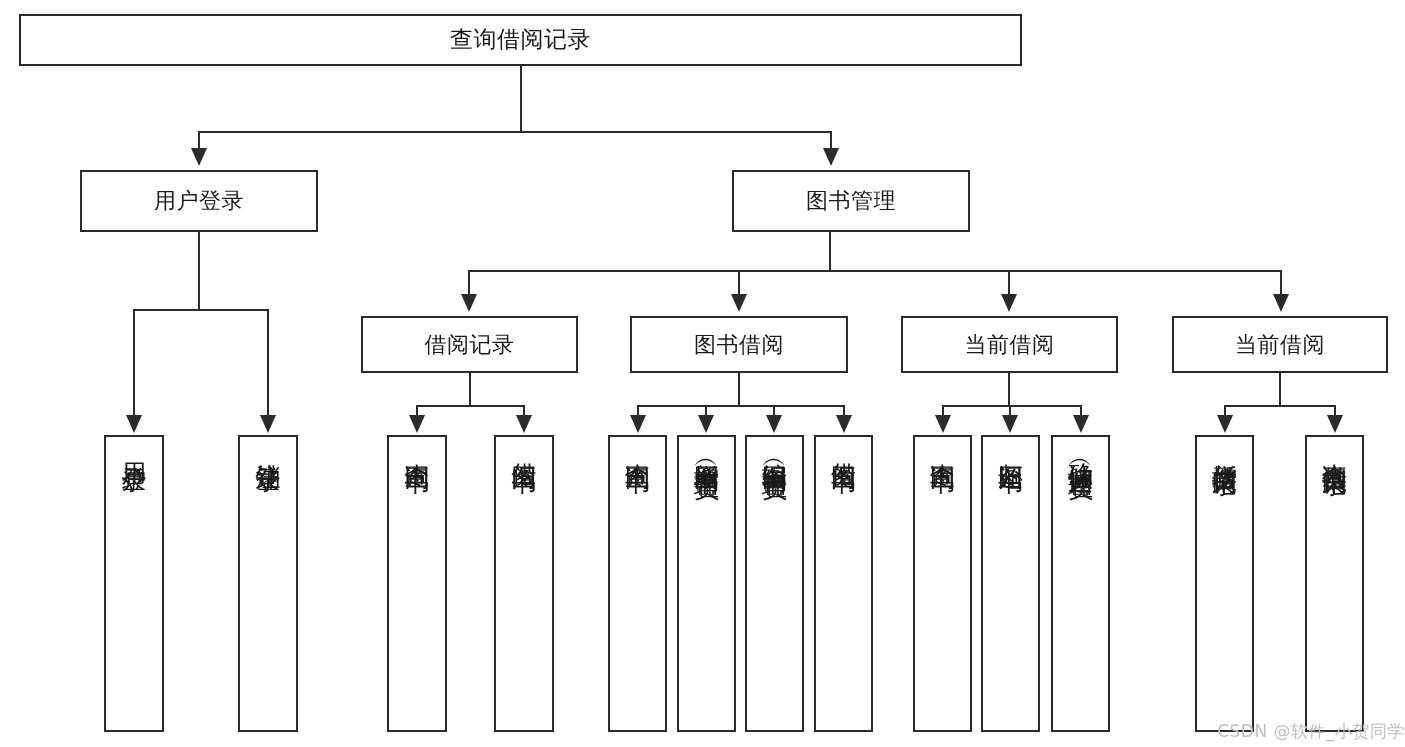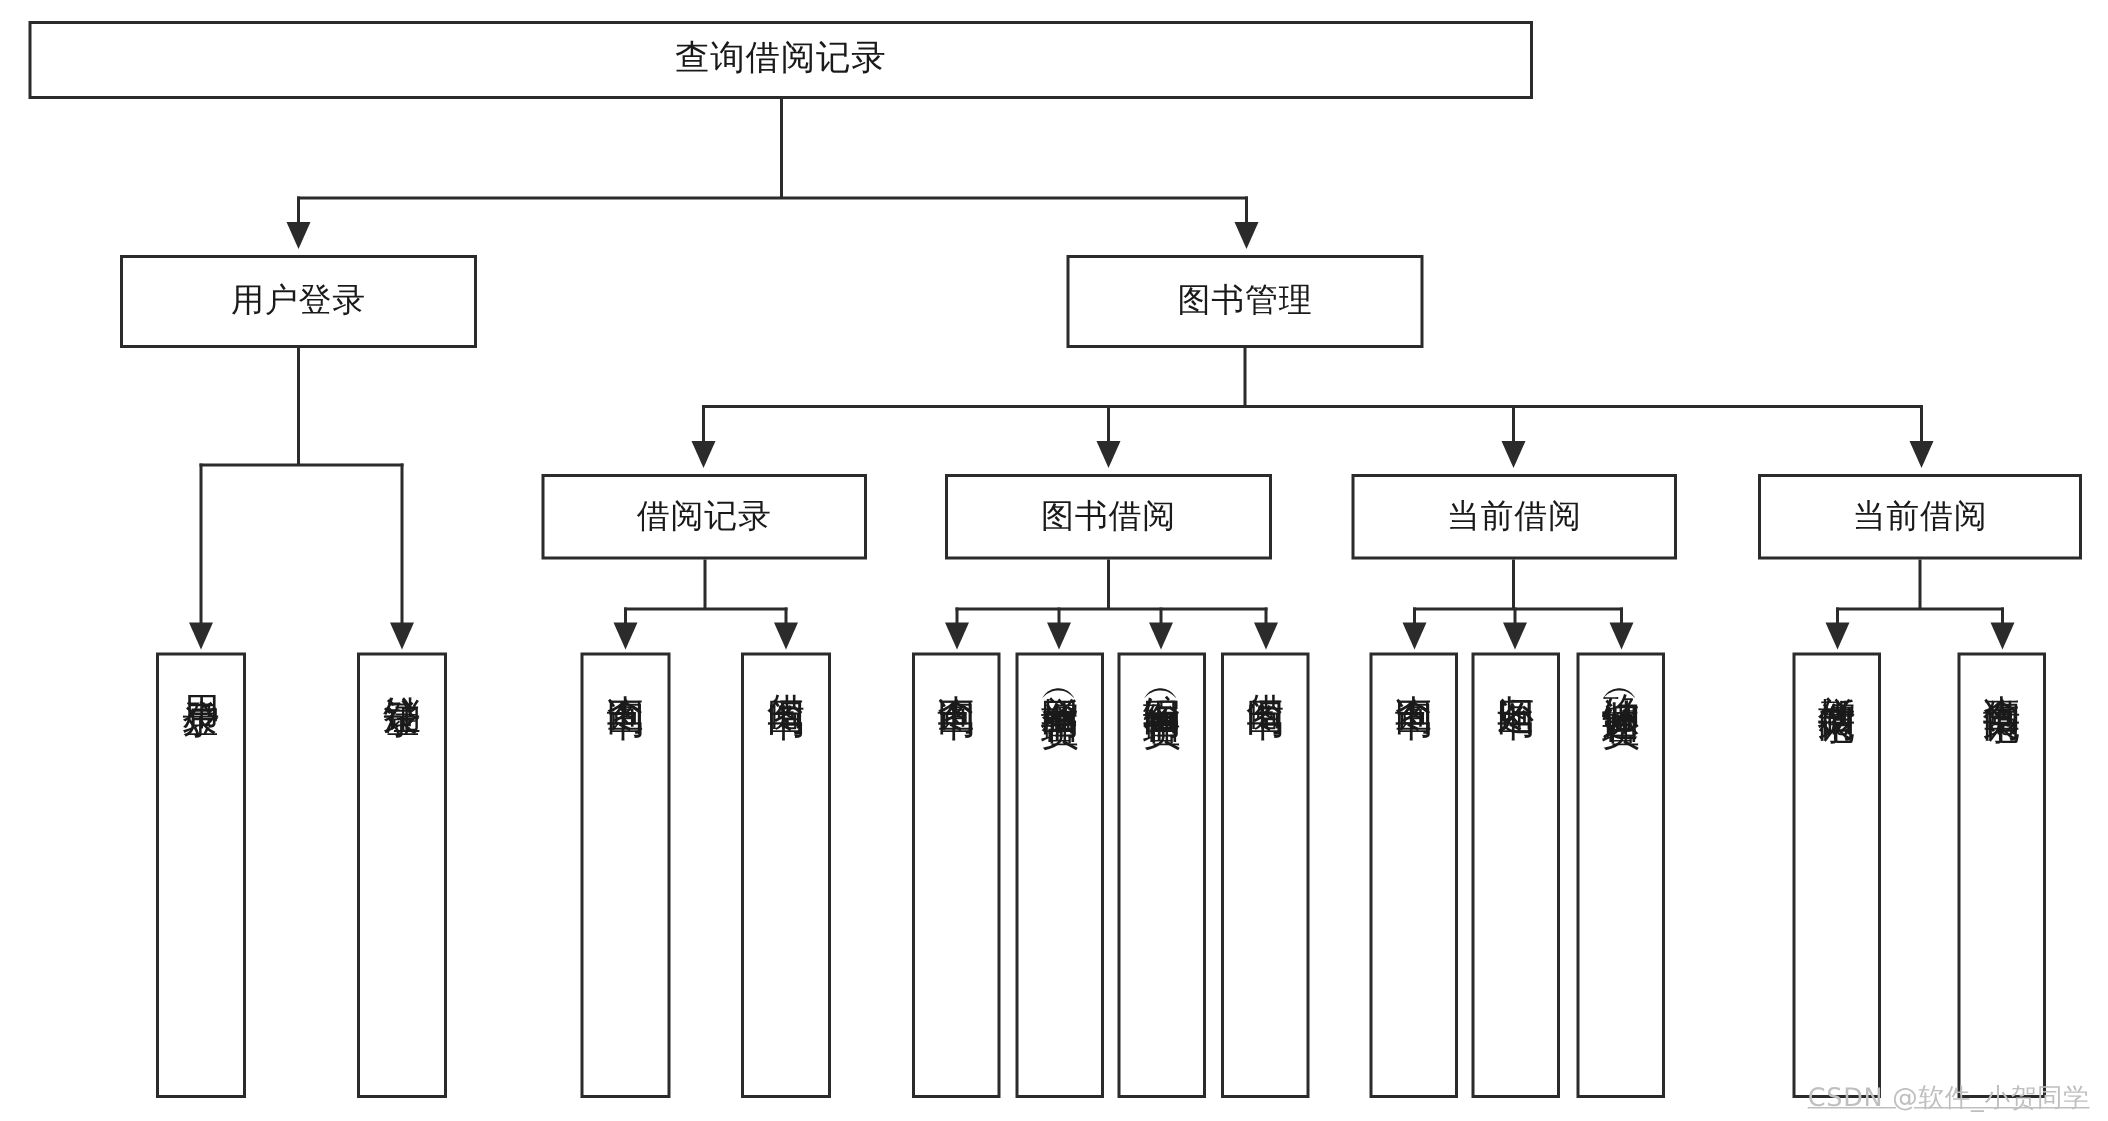--- a/index.html
+++ b/index.html
@@ -62,28 +62,27 @@
   .arrow{
     position:absolute;
     width:0;height:0;
     border-left:8px solid transparent;
     border-right:8px solid transparent;
     border-top:18px solid #2b2b2b;
   }
   
   #watermark{
     position:absolute;
-    right:12px;
+    right:0;
     bottom:4px;
     font-size:17px;
     color:#bfbfbf;
     letter-spacing:0.5px;
     white-space:nowrap;
     font-family:"DejaVu Sans","Liberation Sans",sans-serif;
-    text-decoration:underline;
   }
 </style>
 </head>
 <body>
 
 <div id="diagram">
 
   <div class="node h root" style="left:19px;top:14px;width:1003px;height:52px;">
     <span class="label">查询借阅记录</span>
   </div>
@@ -92,21 +91,21 @@
   <div class="ln h" style="left:198px;top:131px;width:634px;height:2px;"></div>
   <div class="ln v" style="left:198px;top:131px;width:2px;height:19px;"></div>
   <div class="ln v" style="left:830px;top:131px;width:2px;height:19px;"></div>
   <div class="arrow" style="left:191px;top:148px;"></div>
   <div class="arrow" style="left:823px;top:148px;"></div>
 
   <div class="node h" style="left:80px;top:170px;width:238px;height:62px;">
     <span class="label">用户登录</span>
   </div>
 
-  <div class="node h" style="left:711px;top:170px;width:238px;height:62px;">
+  <div class="node h" style="left:732px;top:170px;width:238px;height:62px;">
     <span class="label">图书管理</span>
   </div>
 
   <div class="ln v" style="left:198px;top:232px;width:2px;height:78px;"></div>
   <div class="ln h" style="left:133px;top:309px;width:136px;height:2px;"></div>
   <div class="ln v" style="left:133px;top:309px;width:2px;height:108px;"></div>
   <div class="ln v" style="left:267px;top:309px;width:2px;height:108px;"></div>
   <div class="arrow" style="left:126px;top:415px;"></div>
   <div class="arrow" style="left:260px;top:415px;"></div>
 

